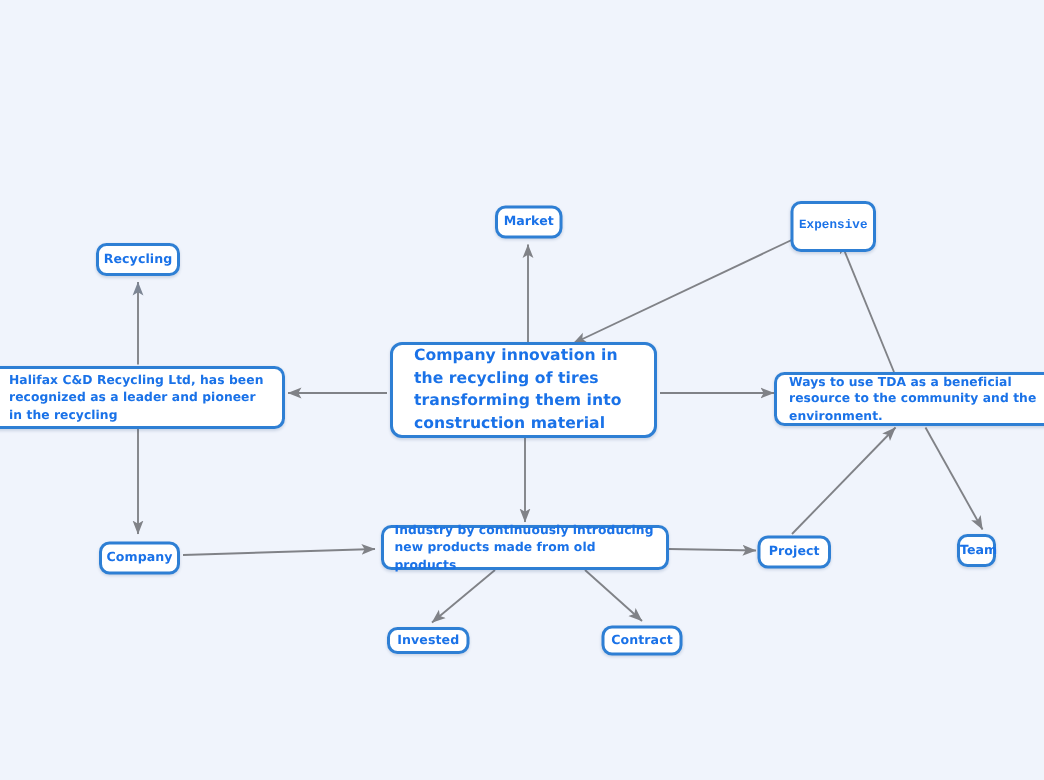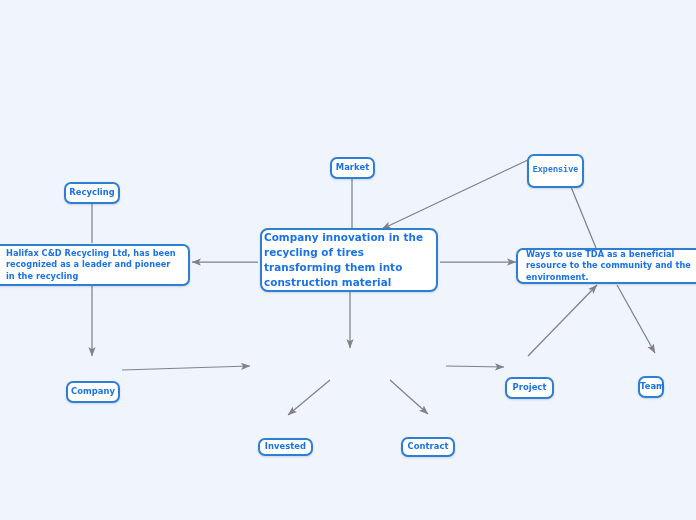--- a/index.html
+++ b/index.html
@@ -49,26 +49,25 @@
     width: 100%;
     white-space: pre-line;
   }
   .node.central {
     font-size: 10.4px;
     line-height: 1.45;
     border-width: 2px;
     border-radius: 8px;
   }
   .node.central .node-label {
-    padding: 0 2px;
+    padding: 0 14px;
   }
   .node.leaf {
     justify-content: center;
     font-size: 8.4px;
-    margin-top: 20px;
   }
   .node.leaf .node-label {
     text-align: center;
     padding: 0 4px;
   }
   .node.wide-left .node-label,
   .node.wide-right .node-label {
     padding-left: 8px;
   }
   .node.clipped-left {
@@ -133,20 +132,23 @@
   </div>
 
   <div class="node wide-left clipped-left" style="left:-2px; top:244px; width:192px; height:42px;">
     <span class="node-label">Halifax C&amp;D Recycling Ltd, has been recognized as a leader and pioneer in the recycling</span>
   </div>
 
   <div class="node wide-right clipped-right" style="left:516px; top:248px; width:182px; height:36px;">
     <span class="node-label">Ways to use TDA as a beneficial resource to the community and the environment.</span>
   </div>
 
+  <div class="node" style="left:254px; top:350px; width:192px; height:30px;">
+    <span class="node-label">Industry by continuously introducing new products made from old products</span>
+  </div>
 
   <div class="node leaf" style="left:64px; top:162px; width:56px; height:22px;">
     <span class="node-label">Recycling</span>
   </div>
 
   <div class="node leaf" style="left:330px; top:137px; width:45px; height:22px;">
     <span class="node-label">Market</span>
   </div>
 
   <div class="node leaf" style="left:527px; top:134px; width:57px; height:34px;font-family:Liberation Mono, monospace;">

